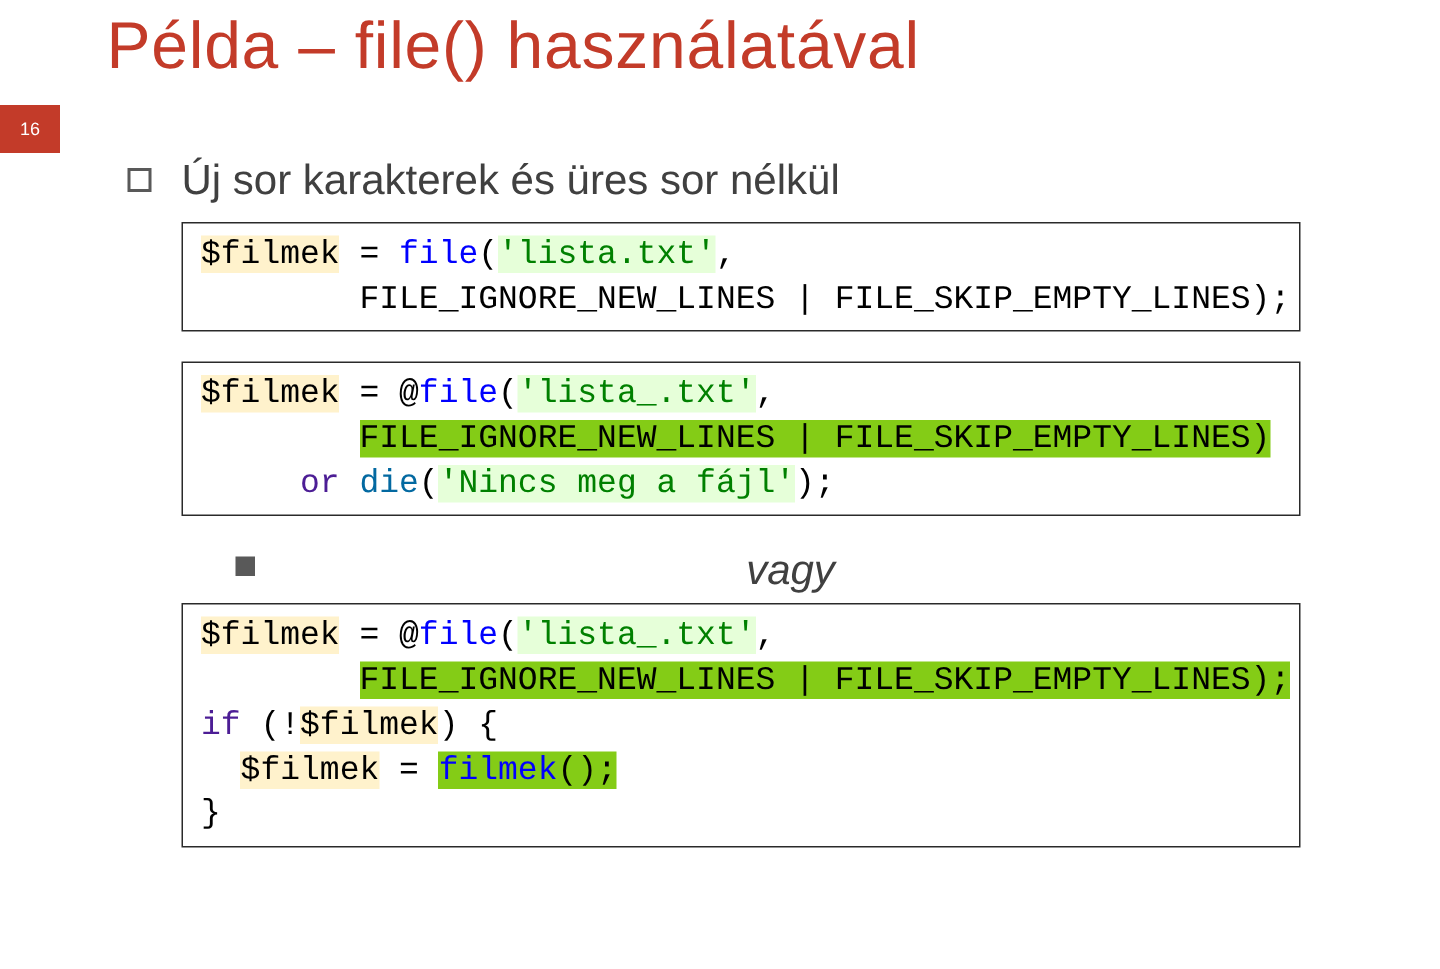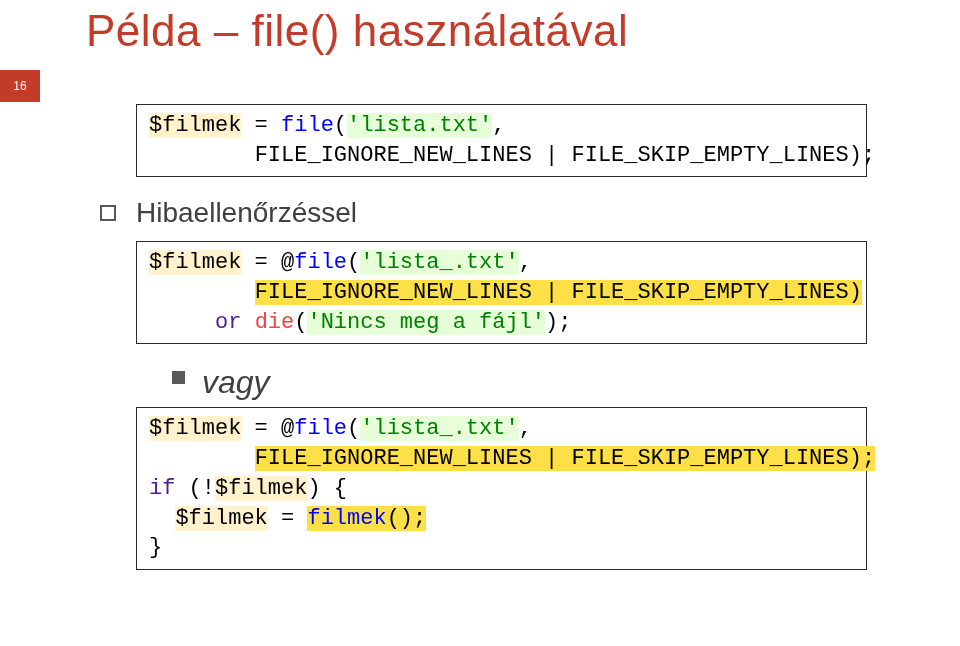--- a/index.html
+++ b/index.html
@@ -8,21 +8,21 @@
     width: 960px;
     height: 646px;
     background: #ffffff;
     font-family: "Arial", sans-serif;
   }
   .slide {
     position: relative;
     width: 917px;
     height: 646px;
     box-sizing: border-box;
-    padding: 0 50px 0 72px;
+    padding: 0 50px 0 57px;
   }
   .title {
     color: #c33b29;
     font-family: "Trebuchet MS", "Segoe UI", sans-serif;
     font-size: 44px;
     font-weight: 400;
     padding-top: 6px;
     padding-left: 14px;
     letter-spacing: 0.5px;
   }
@@ -60,22 +60,23 @@
     height: 16px;
     border: 2px solid #595959;
     box-sizing: border-box;
   }
   .sub-bullet {
     position: relative;
     padding-left: 30px;
     margin-left: 72px;
     margin-top: 6px;
     margin-bottom: 6px;
-    font-size: 32px;
+    font-size: 28px;
     font-style: italic;
+    text-align: center;
   }
   .sub-bullet::before {
     content: "";
     position: absolute;
     left: 0;
     top: 7px;
     width: 13px;
     height: 13px;
     background: #595959;
   }
@@ -91,39 +92,39 @@
     color: #000000;
     white-space: pre;
   }
   .code-block.last {
     margin-bottom: 6px;
   }
   .tok-var  { background: #fff2cc; color: #000; }
   .tok-kw   { color: #4c1d95; }
   .tok-func { color: #0000ff; }
   .tok-str  { background: #e6ffd9; color: #008000; }
-  .tok-err  { color: #ef4444; }
-  .hl       { background: #fde047; }
+  .tok-err  { color: #0369a1; }
+  .hl       { background: #84cc16; }
 </style>
 </head>
 <body>
 
 <div class="slide">
 
   <div class="title">Példa – file() használatával</div>
 
   <div class="page-badge">16</div>
 
   <div class="body">
 
+    <div class="bullet">Új sor karakterek és üres sor nélkül</div>
 
     <div class="code-block"><span class="tok-var">$filmek</span><span> = </span><span class="tok-func">file</span><span>(</span><span class="tok-str">'lista.txt'</span><span>,</span>
         <span>FILE_IGNORE_NEW_LINES | FILE_SKIP_EMPTY_LINES);</span></div>
 
-    <div class="bullet">Hibaellenőrzéssel</div>
 
     <div class="code-block"><span class="tok-var">$filmek</span><span> = @</span><span class="tok-func">file</span><span>(</span><span class="tok-str">'lista_.txt'</span><span>,</span>
         <span class="hl">FILE_IGNORE_NEW_LINES | FILE_SKIP_EMPTY_LINES)</span>
      <span class="tok-kw">or</span> <span class="tok-err">die</span><span>(</span><span class="tok-str">'Nincs meg a fájl'</span><span>);</span></div>
 
     <div class="sub-bullet">vagy</div>
 
     <div class="code-block last"><span class="tok-var">$filmek</span><span> = @</span><span class="tok-func">file</span><span>(</span><span class="tok-str">'lista_.txt'</span><span>,</span>
         <span class="hl">FILE_IGNORE_NEW_LINES | FILE_SKIP_EMPTY_LINES);</span>
 <span class="tok-kw">if</span><span> (!</span><span class="tok-var">$filmek</span><span>) {</span>

